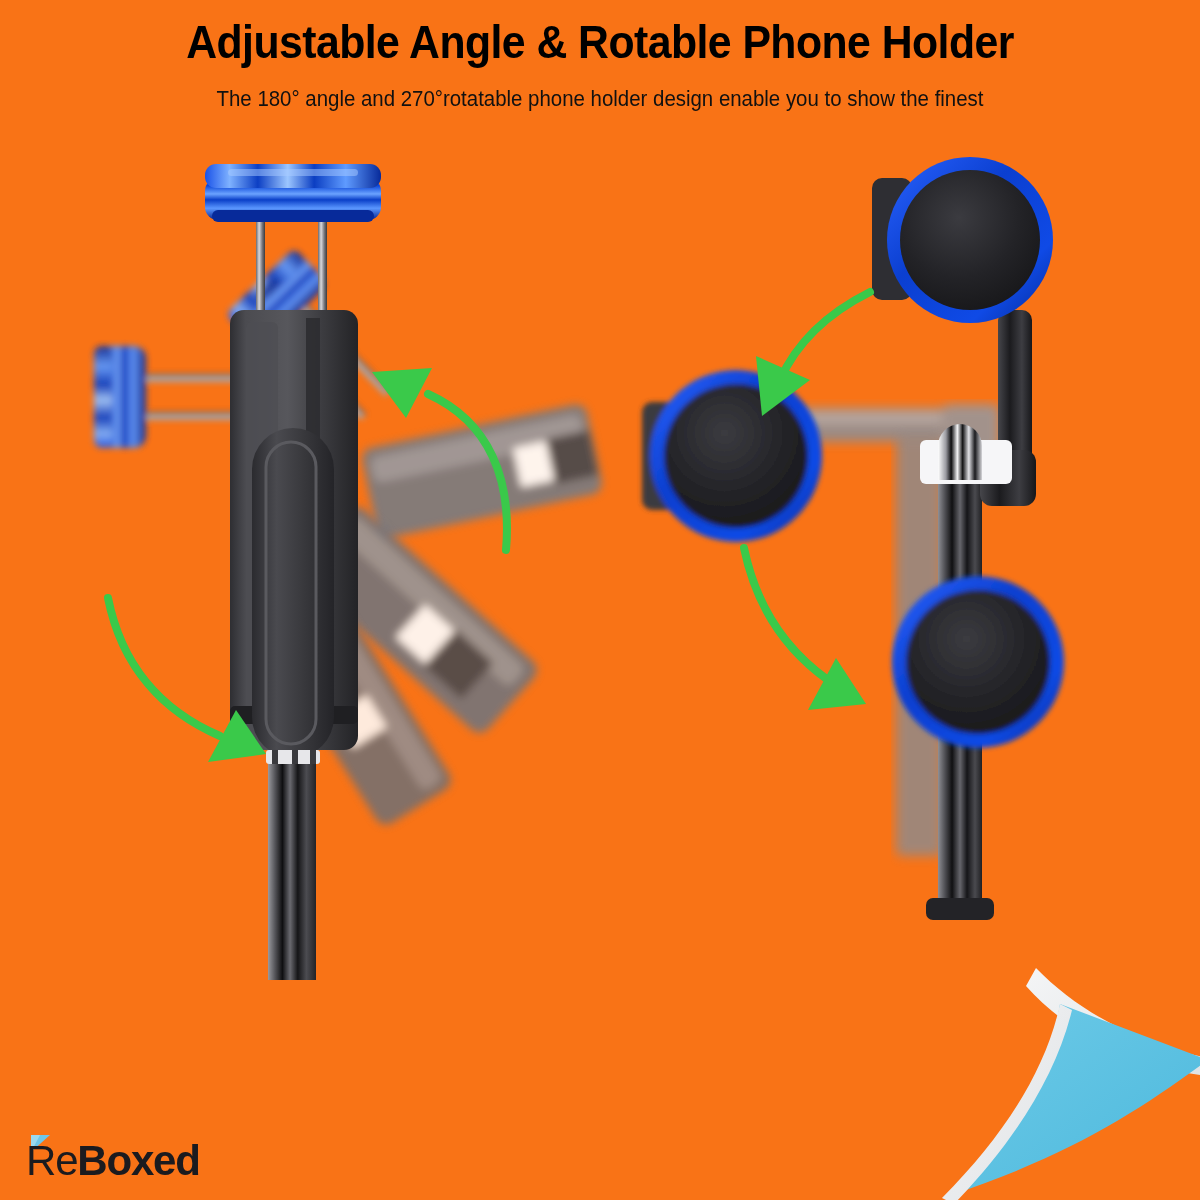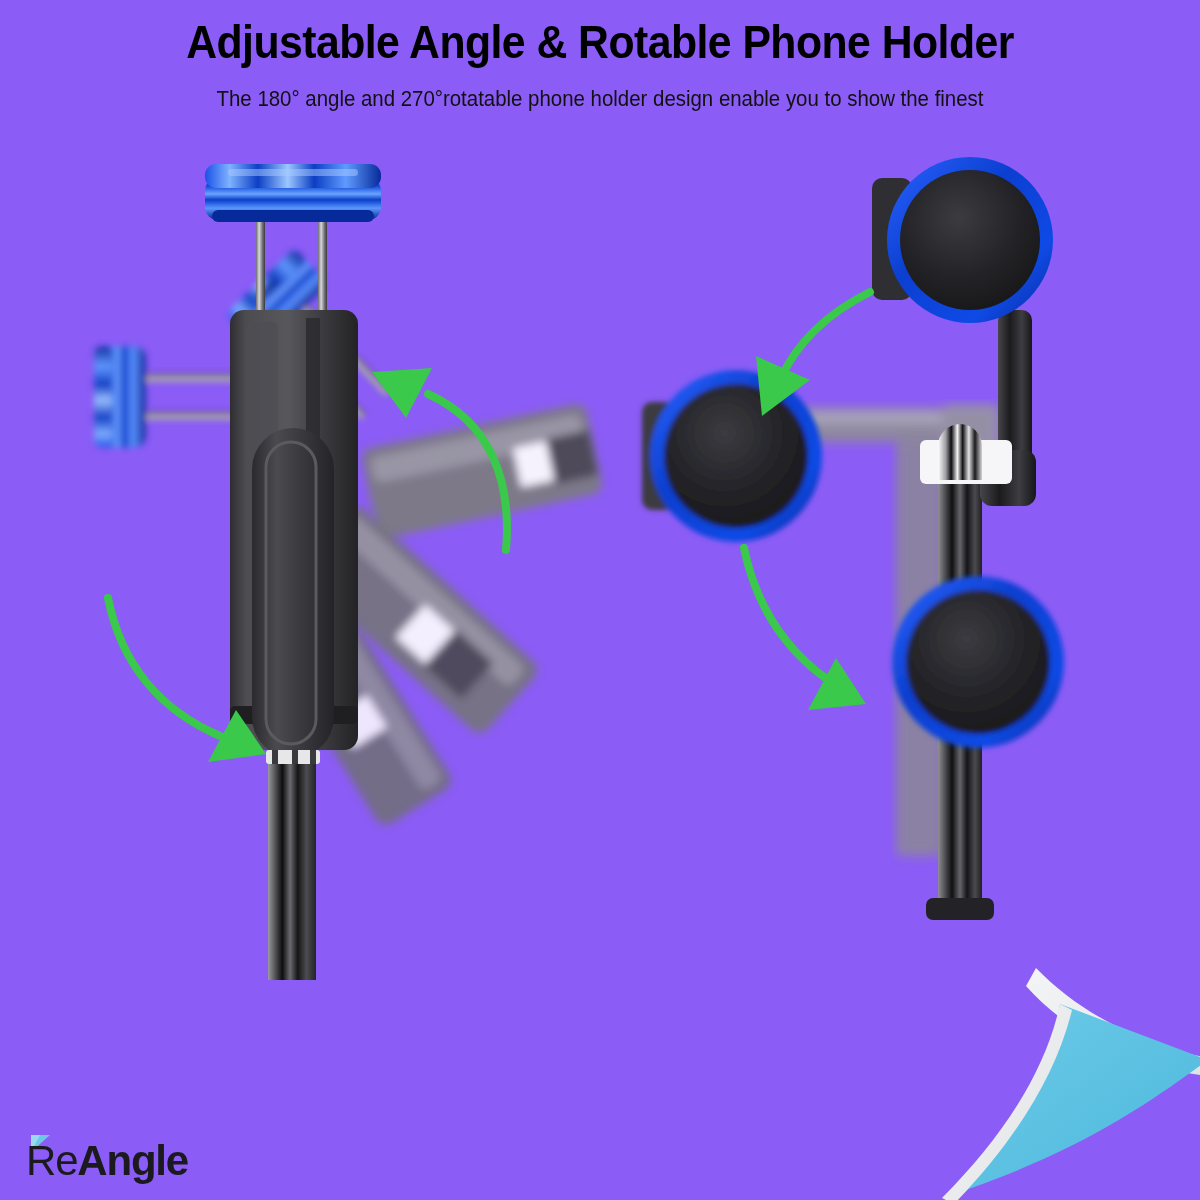--- a/index.html
+++ b/index.html
@@ -15,21 +15,21 @@
     font-family: "Liberation Sans", sans-serif;
     overflow: hidden;
     position: relative;
   }
 
   
   .page {
     position: relative;
     width: 1200px;
     height: 1200px;
-    background: #8b5cf6;
+    background: #f97316;
     overflow: hidden;
   }
 
   
   .header {
     position: absolute;
     top: 0;
     left: 0;
     width: 1200px;
     text-align: center;
@@ -391,17 +391,17 @@
     <path d="M 268 100 C 200 150 130 196 8 236 C 70 170 110 106 120 44 Z" fill="url(#ribbonBlue)"></path>
     <path d="M 120 44 C 106 110 64 176 2 238 L 14 244 C 74 182 116 116 132 50 Z" fill="url(#ribbonFold)"></path>
   </svg>
 
   <div class="brand">
     <svg class="brand-mark" viewBox="0 0 26 26">
       <path d="M 3 20 L 3 3 L 22 3 Z" fill="#6ec6e8"></path>
       <path d="M 3 20 L 3 3 L 12 3 Z" fill="#9ad9ef"></path>
     </svg>
     <div class="brand-text">
-      <span class="brand-re">Re</span><span class="brand-boxed">Angle</span>
+      <span class="brand-re">Re</span><span class="brand-boxed">Boxed</span>
     </div>
   </div>
 
 </div>
 
 </body></html>

